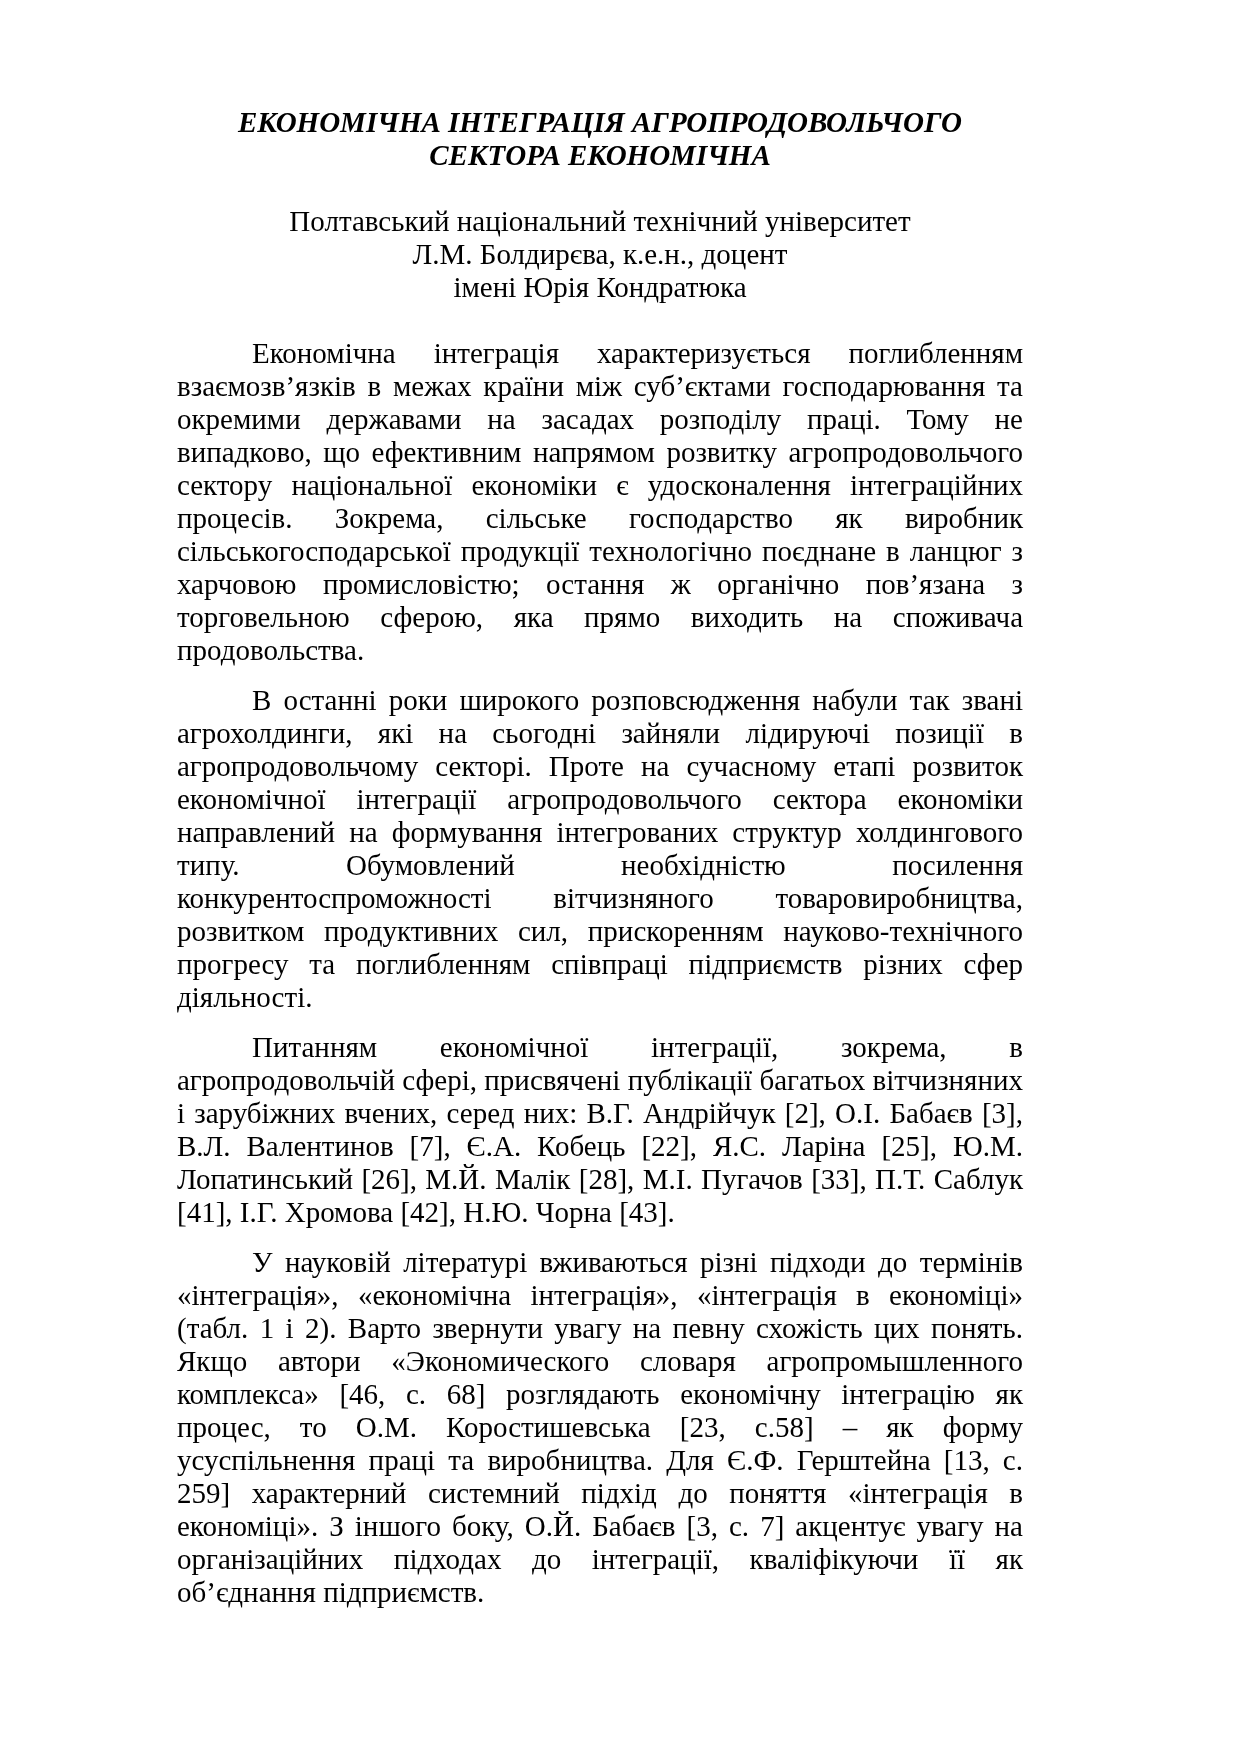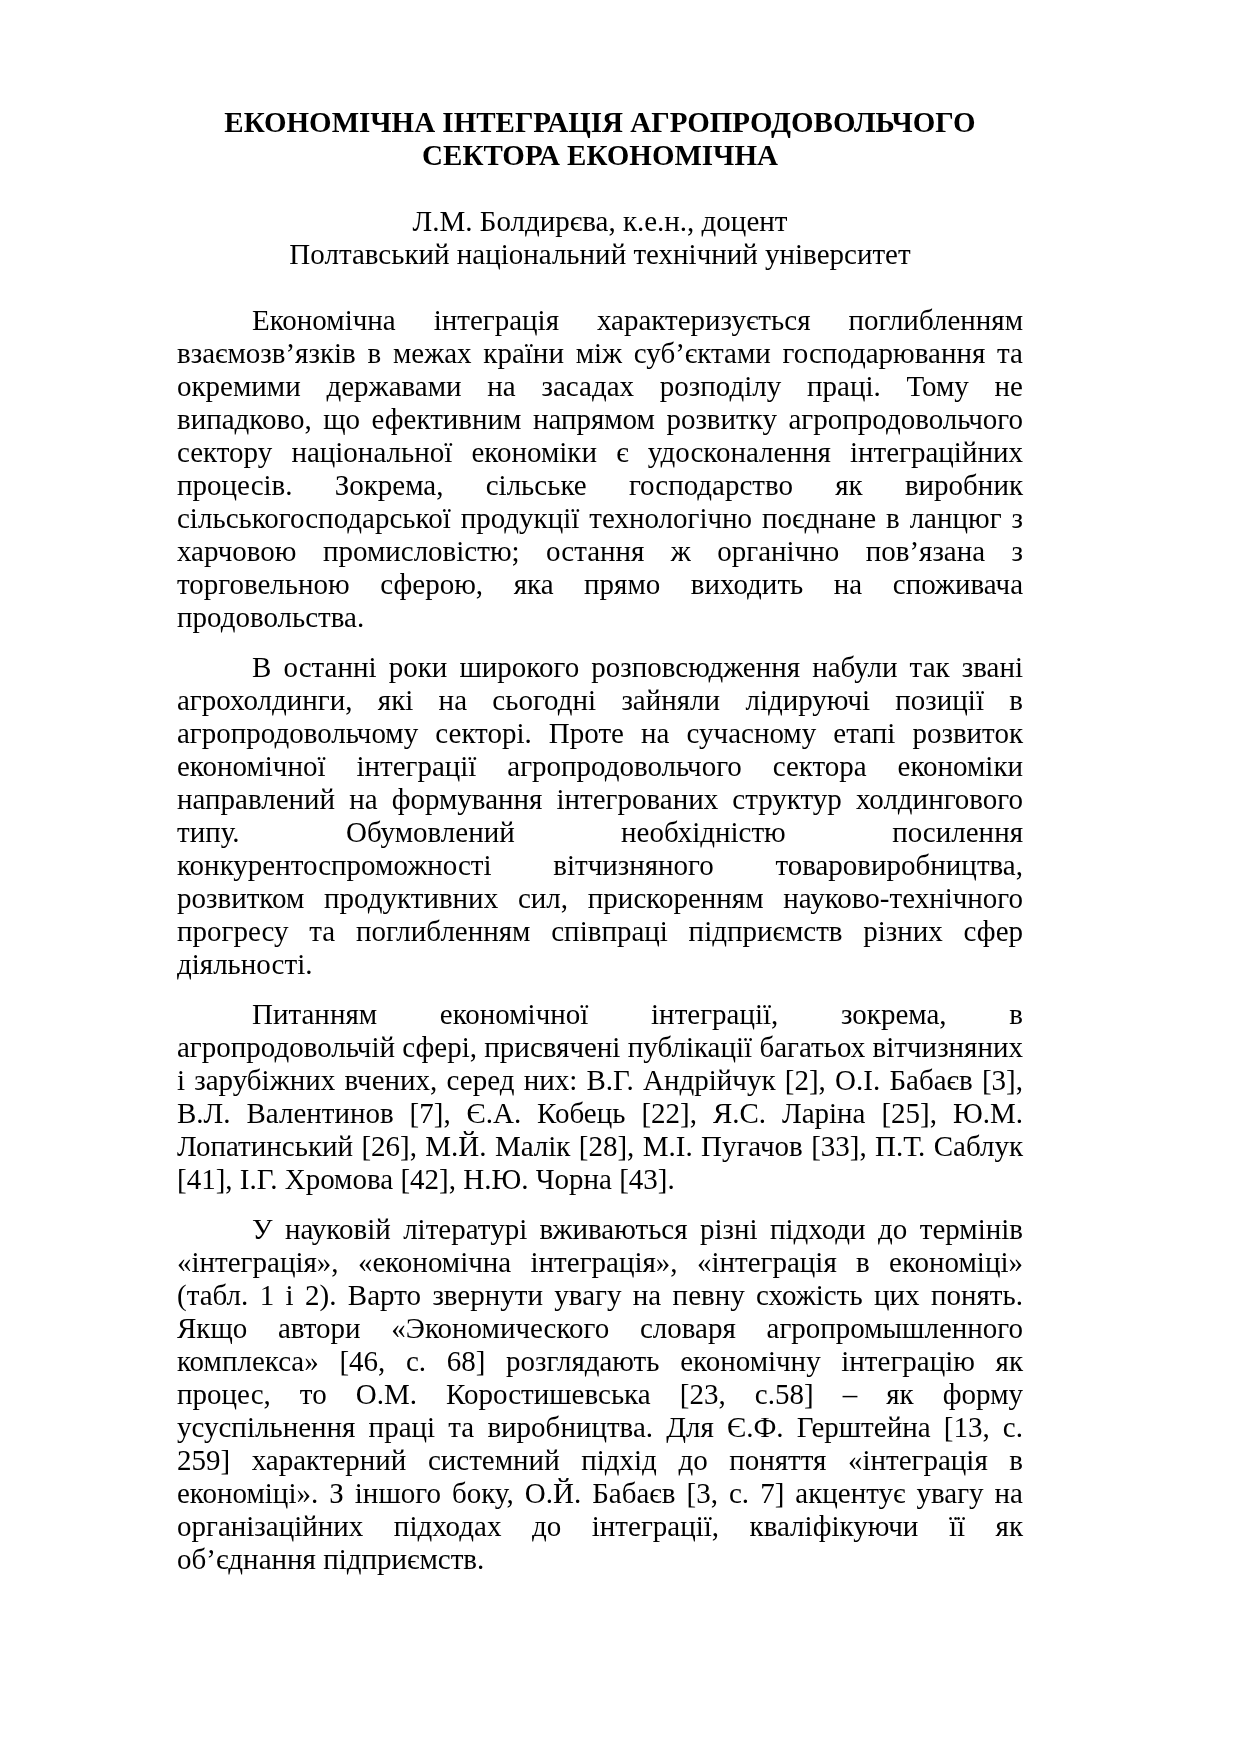--- a/index.html
+++ b/index.html
@@ -17,20 +17,21 @@
     font-size: 29px;
     line-height: 33px;
     box-sizing: border-box;
     padding: 106px 200px 0 160px;
     overflow: hidden;
   }
   .title {
     font-weight: bold;
     text-align: center;
     margin: 0 0 33px 0;
+    font-style: italic;
   }
   .title div {
     white-space: nowrap;
   }
   .byline {
     text-align: center;
     margin: 0 0 33px 0;
   }
   .body p {
     margin: 17px;
@@ -42,22 +43,23 @@
 <body>
 
 <div class="page">
 
   <div class="title">
     <div>ЕКОНОМІЧНА ІНТЕГРАЦІЯ АГРОПРОДОВОЛЬЧОГО</div>
     <div>СЕКТОРА ЕКОНОМІЧНА</div>
   </div>
 
   <div class="byline">
+    <div>Полтавський національний технічний університет</div>
     <div>Л.М. Болдирєва, к.е.н., доцент</div>
-    <div>Полтавський національний технічний університет</div>
+    <div>імені Юрія Кондратюка</div>
   </div>
 
   <div class="body">
     <p>Економічна інтеграція характеризується поглибленням взаємозв’язків в межах країни між суб’єктами господарювання та окремими державами на засадах розподілу праці. Тому не випадково, що ефективним напрямом розвитку агропродовольчого сектору національної економіки є удосконалення інтеграційних процесів. Зокрема, сільське господарство як виробник сільськогосподарської продукції технологічно поєднане в ланцюг з харчовою промисловістю; остання ж органічно пов’язана з торговельною сферою, яка прямо виходить на споживача продовольства.</p>
     <p>В останні роки широкого розповсюдження набули так звані агрохолдинги, які на сьогодні зайняли лідируючі позиції в агропродовольчому секторі. Проте на сучасному етапі розвиток економічної інтеграції агропродовольчого сектора економіки направлений на формування інтегрованих структур холдингового типу. Обумовлений необхідністю посилення конкурентоспроможності вітчизняного товаровиробництва, розвитком продуктивних сил, прискоренням науково-технічного прогресу та поглибленням співпраці підприємств різних сфер діяльності.</p>
     <p>Питанням економічної інтеграції, зокрема, в агропродовольчій сфері, присвячені публікації багатьох вітчизняних і зарубіжних вчених, серед них: В.Г. Андрійчук [2], О.І. Бабаєв [3], В.Л. Валентинов [7], Є.А. Кобець [22], Я.С. Ларіна [25], Ю.М. Лопатинський [26], М.Й. Малік [28], М.І. Пугачов [33], П.Т. Саблук [41], І.Г. Хромова [42], Н.Ю. Чорна [43].</p>
     <p>У науковій літературі вживаються різні підходи до термінів «інтеграція», «економічна інтеграція», «інтеграція в економіці» (табл. 1 і 2). Варто звернути увагу на певну схожість цих понять. Якщо автори «Экономического словаря агропромышленного комплекса» [46, с. 68] розглядають економічну інтеграцію як процес, то О.М. Коростишевська [23, с.58] – як форму усуспільнення праці та виробництва. Для Є.Ф. Герштейна [13, с. 259] характерний системний підхід до поняття «інтеграція в економіці». З іншого боку, О.Й. Бабаєв [3, с. 7] акцентує увагу на організаційних підходах до інтеграції, кваліфікуючи її як об’єднання підприємств.</p>
   </div>
 
 </div>

